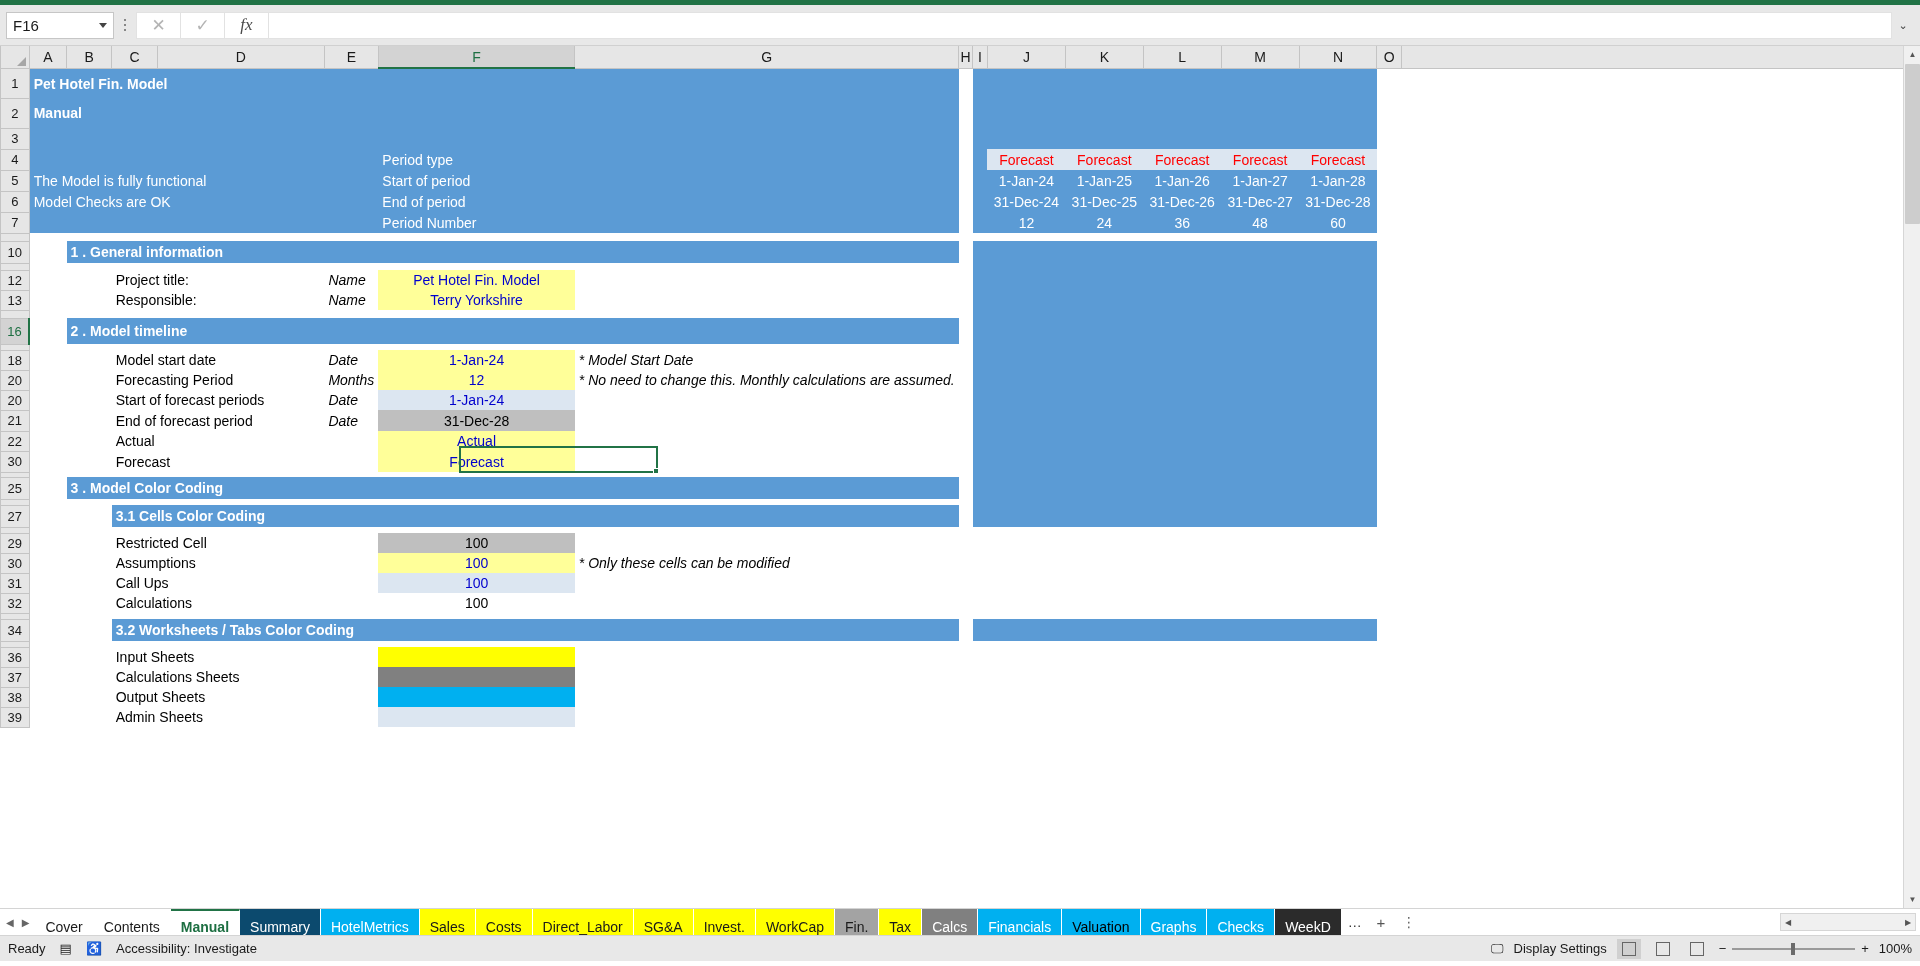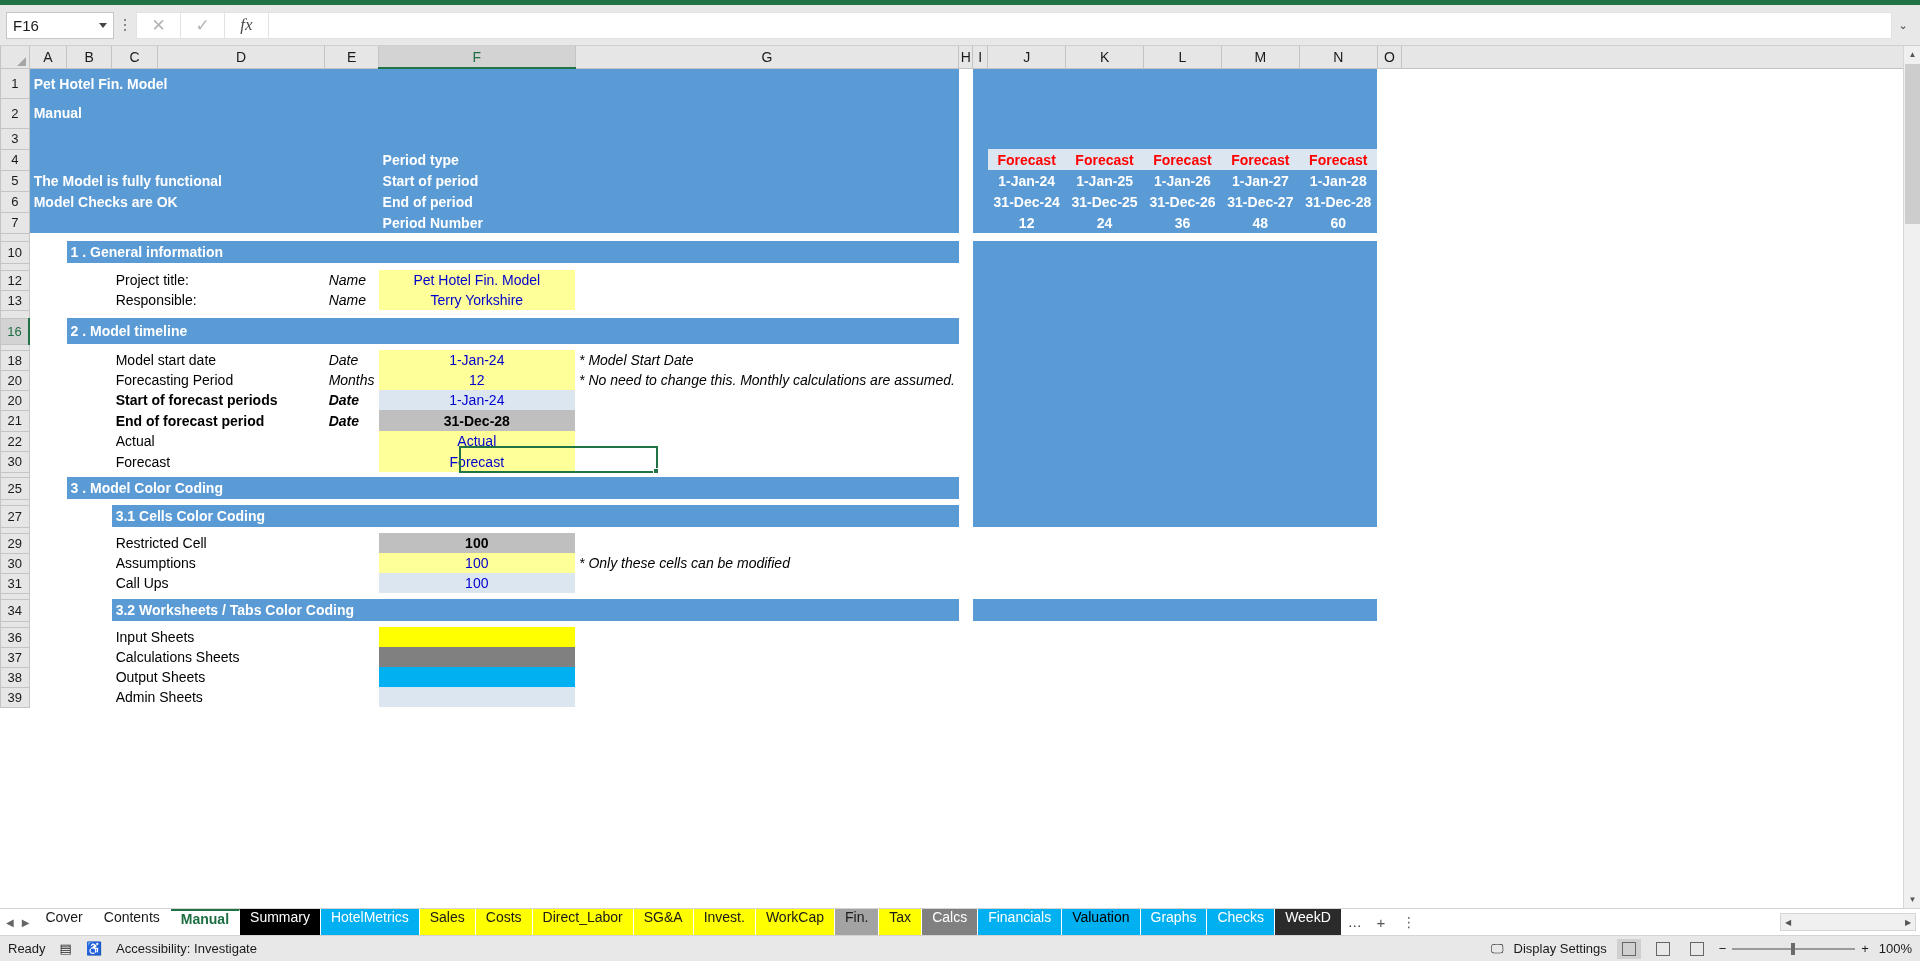--- a/index.html
+++ b/index.html
@@ -84,21 +84,21 @@
   .bg-yellow { background: #ffff99; }
   .bg-lightb { background: #dce6f1; }
   .bg-gray   { background: #bfbfbf; }
   .bg-yellow-pure { background: #ffff00; }
   .bg-gray-mid { background: #808080; }
   .bg-cyan { background: #00b0f0; }
   .t-white  { color: #ffffff; }
   .t-blue   { color: #0000cd; }
   .t-black  { color: #000000; }
   .t-red    { color: #ff0000; }
-  .bold { font-weight: bold; }
+  .bold { font-weight: normal; }
   .ital { font-style: italic; }
   .ctr { text-align: center; }
   .dotted { border: 1px dotted #000000; }
   .title-xl { font-size: 23px; font-weight: bold; }
   .hdr-sec { font-size: 16px; font-weight: bold; }
   .hdr-sub { font-size: 15px; font-weight: bold; }
 
   
   .selbox {
     position: absolute; border: 2px solid #217346; pointer-events: none;
@@ -119,21 +119,21 @@
     background: #cdcdcd; border-radius: 1px;}
 
   
   .tabbar {
     height: 27px; background: #ffffff; display: flex; align-items: stretch;
     border-top: 1px solid #d4d4d4; font-size: 14px; position: relative;
   }
   .tab-navs { display: flex; align-items: center; padding: 0 6px; gap: 8px; color:#666; font-size:10px;}
   .tab-navs span { cursor: pointer; }
   .tab {
-    display: flex; align-items: flex-start; padding: 0 10px; white-space: nowrap;
+    display: flex; align-items: flex-end; padding: 0 10px; white-space: nowrap;
     border-right: 1px solid #ffffff; color: #1a1a1a;
   }
   .tab.active { background: #ffffff; color: #1d6f42; font-weight: bold; border-top: 2px solid #217346;}
   .tab-add {
     width: 26px; display:flex; align-items:center; justify-content:center;
     color:#555; font-size: 15px;
   }
   .tab-ellipsis { display:flex; align-items:center; padding:0 6px; color:#333;}
   .tab-dots { display:flex; align-items:center; padding:0 8px; color:#666; }
   .hscroll {
@@ -486,20 +486,29 @@
     <tr style="height:20px">
       <td class="rowhead">31</td>
       <td class="cell bg-white" colspan="2"></td>
       <td class="cell bg-white t-black" colspan="3">Call Ups</td>
       <td class="cell bg-lightb t-blue ctr dotted">100</td>
       <td class="cell bg-white"></td>
       <td class="cell bg-white"></td>
       <td class="cell bg-white" colspan="7"></td>
     </tr>
 
+    <tr style="height:20px">
+      <td class="rowhead">32</td>
+      <td class="cell bg-white" colspan="2"></td>
+      <td class="cell bg-white t-black" colspan="3">Calculations</td>
+      <td class="cell bg-white t-black bold ctr dotted">100</td>
+      <td class="cell bg-white"></td>
+      <td class="cell bg-white"></td>
+      <td class="cell bg-white" colspan="7"></td>
+    </tr>
     <tr style="height:6px">
       <td class="rowhead"></td>
       <td class="cell bg-white" colspan="16"></td>
     </tr>
 
     <tr style="height:22px">
       <td class="rowhead">34</td>
       <td class="cell bg-white" colspan="2"></td>
       <td class="cell bg-blue t-white hdr-sub" colspan="5">3.2 Worksheets / Tabs Color Coding</td>
       <td class="cell bg-white"></td>
@@ -563,21 +572,21 @@
   </div>
   <div class="tab">
       <span>Cover</span>
     </div>
   <div class="tab">
       <span>Contents</span>
     </div>
   <div class="tab active">
       <span>Manual</span>
     </div>
-  <div class="tab" style="background:#000000;color:#fff">
+  <div class="tab" style="background:#0c4a6e;color:#fff">
       <span>Summary</span>
     </div>
   <div class="tab" style="background:#00b0f0;color:#fff">
       <span>HotelMetrics</span>
     </div>
   <div class="tab" style="background:#ffff00">
       <span>Sales</span>
     </div>
   <div class="tab" style="background:#ffff00">
       <span>Costs</span>

